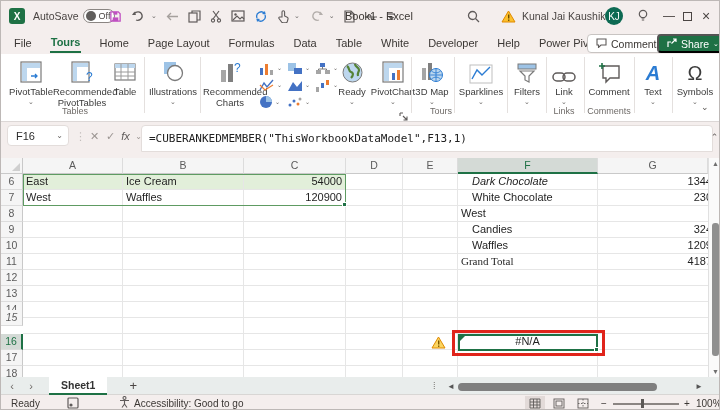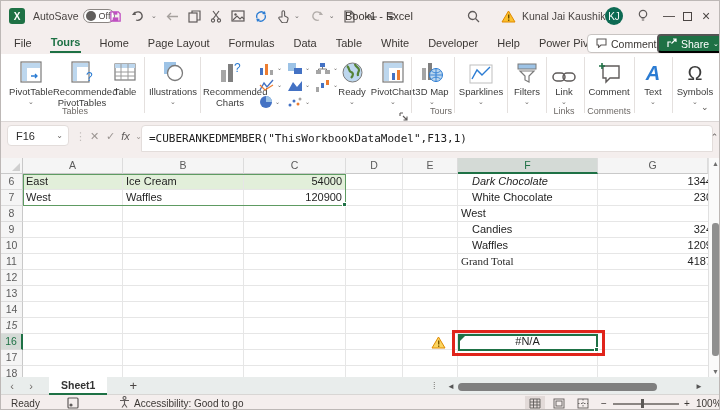--- a/index.html
+++ b/index.html
@@ -497,21 +497,21 @@
         <div class="colhdr" style="left: 597px; top: 0px; width: 110px;">G</div>
         <div class="rowhdr" style="top: 16px;">6</div>
         <div class="rowhdr" style="top: 32px;">7</div>
         <div class="rowhdr" style="top: 48px;">8</div>
         <div class="rowhdr" style="top: 64px;">9</div>
         <div class="rowhdr" style="top: 80px;">10</div>
         <div class="rowhdr" style="top: 96px;">11</div>
         <div class="rowhdr" style="top: 112px;">12</div>
         <div class="rowhdr" style="top: 128px;">13</div>
         <div class="rowhdr" style="top: 144px;">14</div>
-        <div class="rowhdr" style="top: 160px; font-style: italic;">15</div>
+        <div class="rowhdr" style="top: 152px; font-style: italic;">15</div>
         <div class="rowhdr sel" style="top: 176px;">16</div>
         <div class="rowhdr" style="top: 192px;">17</div>
         <div class="rowhdr" style="top: 208px;">18</div>
         <div class="cell green" style="left: 22px; top: 16px; width: 100px;">East</div>
         <div class="cell" style="left: 22px; top: 32px; width: 100px;">West</div>
         <div class="cell" style="left: 22px; top: 48px; width: 100px;"></div>
         <div class="cell" style="left: 22px; top: 64px; width: 100px;"></div>
         <div class="cell" style="left: 22px; top: 80px; width: 100px;"></div>
         <div class="cell" style="left: 22px; top: 96px; width: 100px;"></div>
         <div class="cell" style="left: 22px; top: 112px; width: 100px;"></div>

